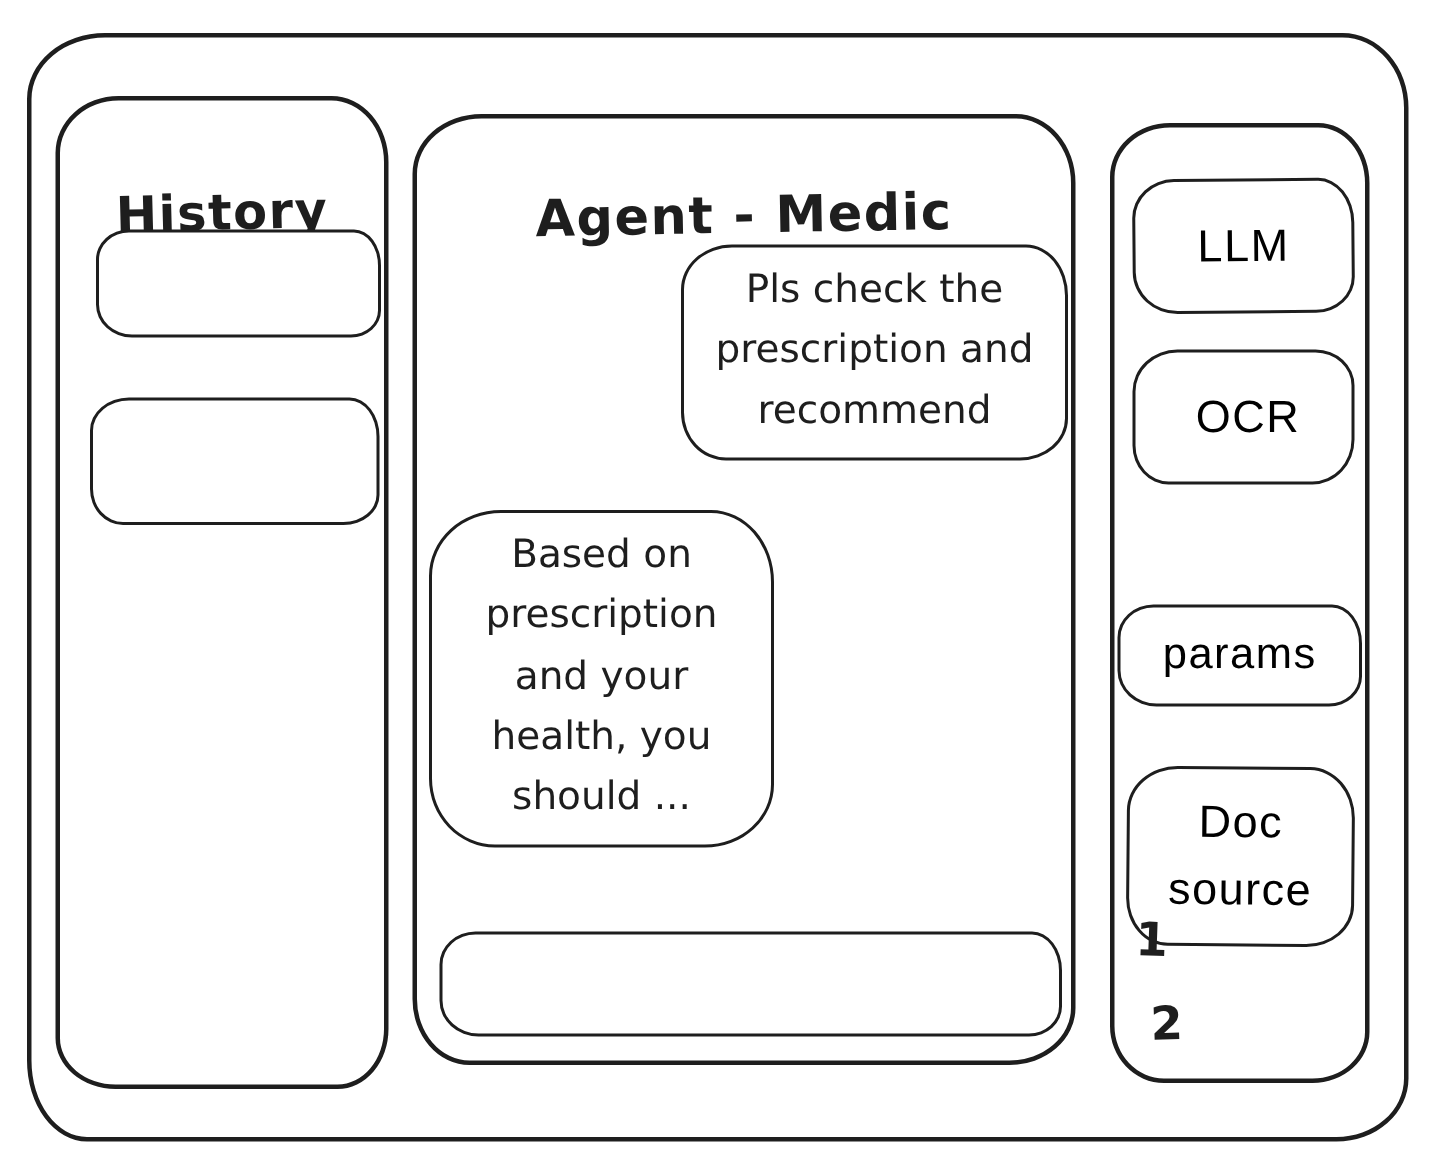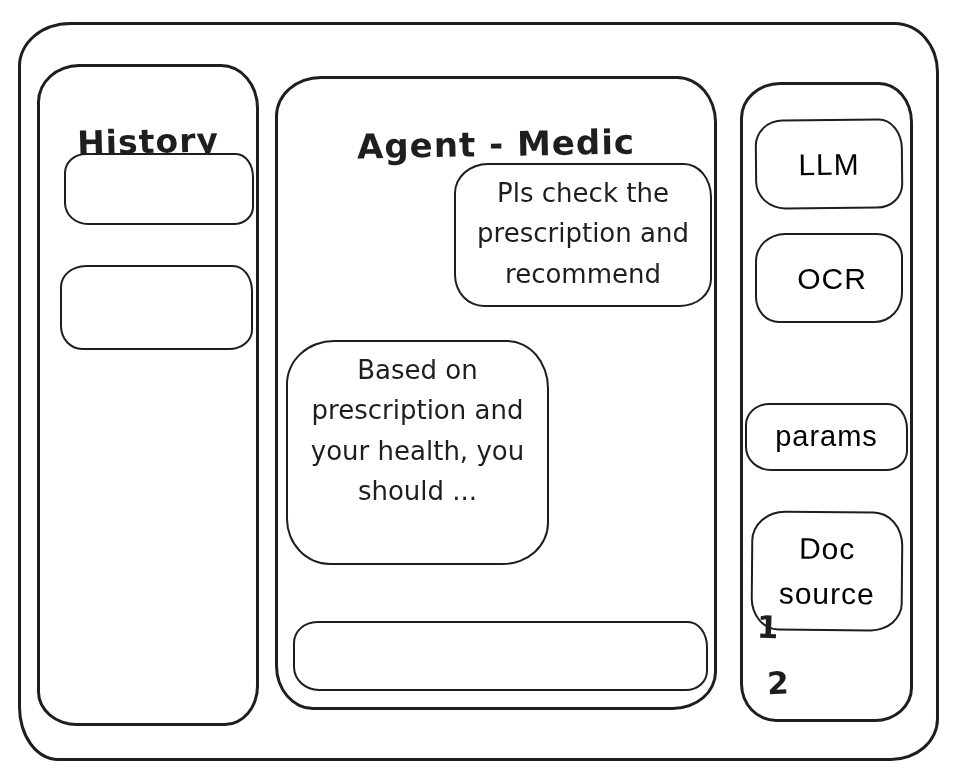--- a/index.html
+++ b/index.html
@@ -81,21 +81,21 @@
     font-size: 26px;
     font-weight: 500;
     line-height: 1.55;
     padding: 8px 12px;
   }
   .bubble-user {
     left: 176px; top: 84px; width: 258px; height: 144px;
     border-radius: 34px 28px 32px 30px / 30px 34px 28px 32px;
   }
   .bubble-agent {
-    left: 8px; top: 261px; width: 263px; height: 225px;
+    left: 8px; top: 261px; width: 230px; height: 225px;
     border-radius: 48px 42px 46px 44px / 44px 48px 42px 46px;
   }
   .chat-input {
     left: 15px; top: 542px; width: 415px; height: 70px;
     border-radius: 24px 20px 22px 26px / 22px 26px 20px 24px;
     font-family: "DejaVu Sans", "Liberation Sans", sans-serif;
     font-size: 24px;
     padding: 0 18px;
     outline: none;
   }

